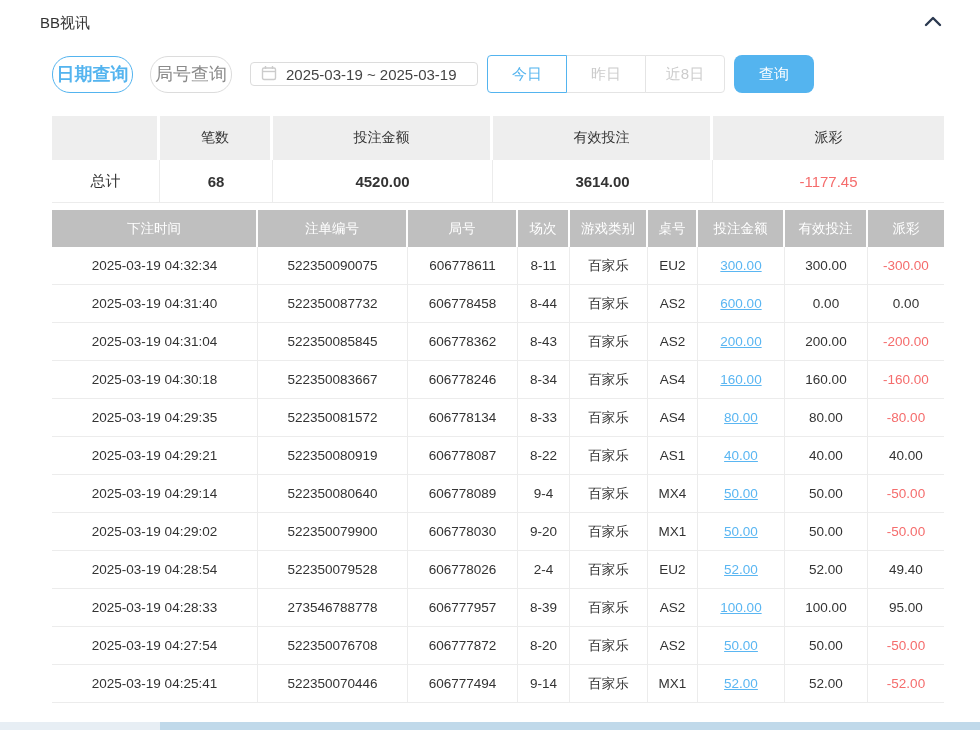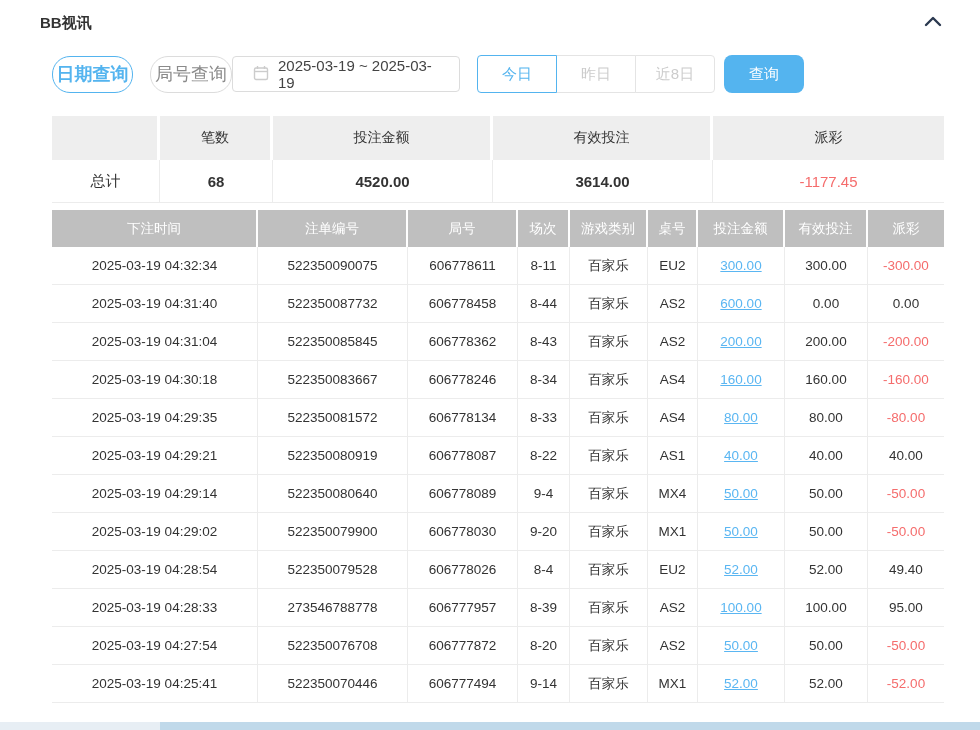--- a/index.html
+++ b/index.html
@@ -3,32 +3,32 @@
 <meta charset="utf-8">
 <style>
   :root{
     --blue:#54b4ef; --link:#5ab6f2; --red:#f56c6c;
     --thead-bg:#bfbfbf; --sum-head-bg:#eeeeee; --line:#ececec;
   }
   *{box-sizing:border-box; margin:0; padding:0;}
   html,body{width:980px; height:730px; overflow:hidden; background:#fff;
     font-family:"Liberation Sans", sans-serif; color:#333;}
   .panel-header{padding:12px 34px 0 40px; display:flex; justify-content:space-between; align-items:center;}
-  .panel-title{font-size:15px; font-weight:700; color:#333;}
+  .panel-title{font-size:15px; font-weight:400; color:#333;}
   .collapse-btn{background:none; border:none; cursor:pointer; width:26px; height:22px; display:flex; align-items:center; justify-content:center;}
 
   .controls{margin:21px 0 0 52px; display:flex; align-items:center;}
   .pill{height:37px; background:#fff; border-radius:18px; font-size:18px; cursor:pointer;}
   .pill.active{border:1px solid var(--blue); color:var(--blue); font-weight:700; width:81px;}
   .pill.inactive{border:1px solid #dcdcdc; color:#8a8a8a; width:82px; margin-left:17px;}
-  .date-input{width:228px; height:36px; border:1px solid #dcdcdc; border-radius:4px;
-    display:flex; align-items:center; padding:0 20px; gap:9px; font-size:15px; color:#444; background:#fff; cursor:pointer;}
+  .date-input{margin-left:18px; width:228px; height:24px; border:1px solid #dcdcdc; border-radius:4px;
+    display:flex; align-items:center; padding:0 10px; gap:9px; font-size:15px; color:#444; background:#fff; cursor:pointer;}
   .quick-group{display:flex; margin-left:9px; height:38px;}
   .quick{width:80px; background:#fff; border:1px solid #e4e4e4; color:#ccc; font-size:15px; cursor:pointer; margin-left:-1px;}
-  .quick:first-child{border-radius:4px 0 0 4px; margin-left:8px;font-family:Liberation Serif, serif;}
+  .quick:first-child{border-radius:4px 0 0 4px; margin-left:0;font-family:Liberation Serif, serif;}
   .quick:last-child{border-radius:0 4px 4px 0;}
   .quick.active{border:1px solid var(--blue); color:var(--blue); position:relative; z-index:2;}
   .search-btn{margin-left:9px; width:80px; height:38px; background:var(--blue); color:#fff; border:none; border-radius:8px; font-size:15px; cursor:pointer;}
 
   table{border-collapse:separate; border-spacing:0; table-layout:fixed;}
   .summary-table{margin:23px 0 0 52px; width:892px;}
   .summary-table th{background:var(--sum-head-bg); height:44px; font-weight:400; font-size:14px; color:#333; text-align:center; border-right:3px solid #fff;}
   .summary-table th:last-child{border-right:none;}
   .summary-table td{height:43px; text-align:center; font-size:15px; border-bottom:1px solid var(--line); border-right:1px solid var(--line); background:#fff;}
   .summary-table td:last-child{border-right:none;}
@@ -229,21 +229,21 @@
     <td>MX1</td>
     <td><a class="amount-link">50.00</a></td>
     <td>50.00</td>
     <td class="neg">-50.00</td>
   </tr>
 
   <tr class="bet-row">
     <td>2025-03-19 04:28:54</td>
     <td>522350079528</td>
     <td>606778026</td>
-    <td>8-4</td>
+    <td>2-4</td>
     <td>百家乐</td>
     <td>EU2</td>
     <td><a class="amount-link">52.00</a></td>
     <td>52.00</td>
     <td>49.40</td>
   </tr>
 
   <tr class="bet-row">
     <td>2025-03-19 04:28:33</td>
     <td>273546788778</td>

